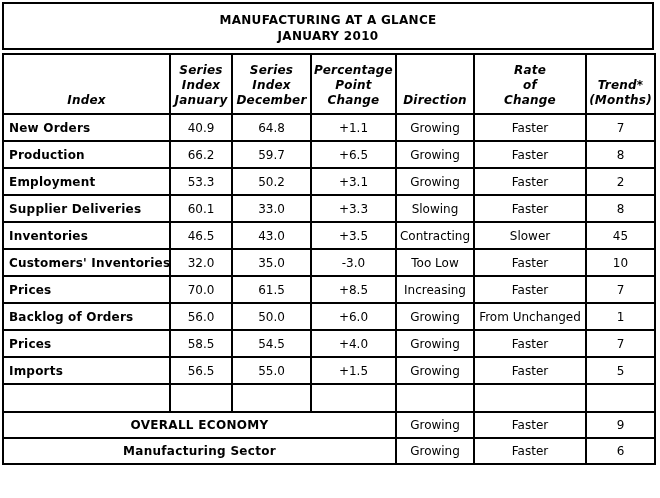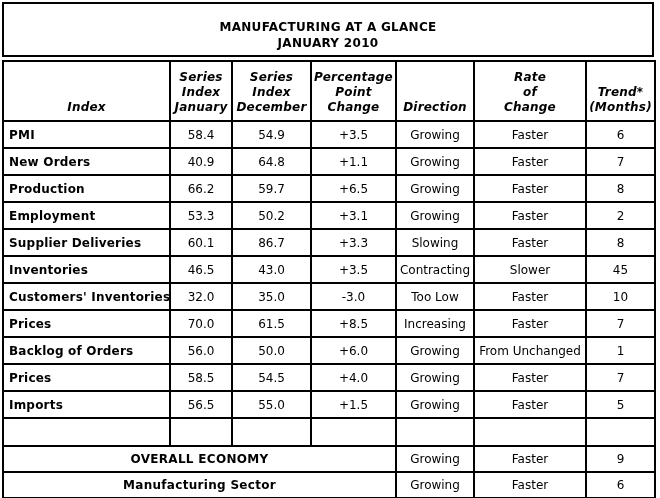--- a/index.html
+++ b/index.html
@@ -16,21 +16,21 @@
     padding: 2px 0 0 2px;
   }
   .title-box {
     width: 652px;
     box-sizing: border-box;
     border: 2px solid #000000;
     text-align: center;
     font-weight: bold;
     font-size: 12px;
     line-height: 16px;
-    padding: 15px 0 4px 0;
+    padding: 8px 0 4px 0;
     letter-spacing: 0.3px;
   }
   table.glance {
     width: 652px;
     margin-top: 3px;
     border-collapse: collapse;
     table-layout: fixed;
     border: 2px solid #000000;
   }
   table.glance th, table.glance td {
@@ -115,29 +115,20 @@
           <div>Change</div>
         </th>
         <th class="colhead">
           <div>Trend*</div>
           <div>(Months)</div>
         </th>
       </tr>
     </thead>
     <tbody>
       <tr class="data-row">
-        <td class="label-cell">PMI</td>
-        <td class="value-cell">58.4</td>
-        <td class="value-cell">54.9</td>
-        <td class="value-cell">+3.5</td>
-        <td class="value-cell">Growing</td>
-        <td class="value-cell">Faster</td>
-        <td class="value-cell">6</td>
-      </tr>
-      <tr class="data-row">
         <td class="label-cell">New Orders</td>
         <td class="value-cell">40.9</td>
         <td class="value-cell">64.8</td>
         <td class="value-cell">+1.1</td>
         <td class="value-cell">Growing</td>
         <td class="value-cell">Faster</td>
         <td class="value-cell">7</td>
       </tr>
       <tr class="data-row">
         <td class="label-cell">Production</td>
@@ -153,21 +144,21 @@
         <td class="value-cell">53.3</td>
         <td class="value-cell">50.2</td>
         <td class="value-cell">+3.1</td>
         <td class="value-cell">Growing</td>
         <td class="value-cell">Faster</td>
         <td class="value-cell">2</td>
       </tr>
       <tr class="data-row">
         <td class="label-cell">Supplier Deliveries</td>
         <td class="value-cell">60.1</td>
-        <td class="value-cell">86.7</td>
+        <td class="value-cell">33.0</td>
         <td class="value-cell">+3.3</td>
         <td class="value-cell">Slowing</td>
         <td class="value-cell">Faster</td>
         <td class="value-cell">8</td>
       </tr>
       <tr class="data-row">
         <td class="label-cell">Inventories</td>
         <td class="value-cell">46.5</td>
         <td class="value-cell">43.0</td>
         <td class="value-cell">+3.5</td>

